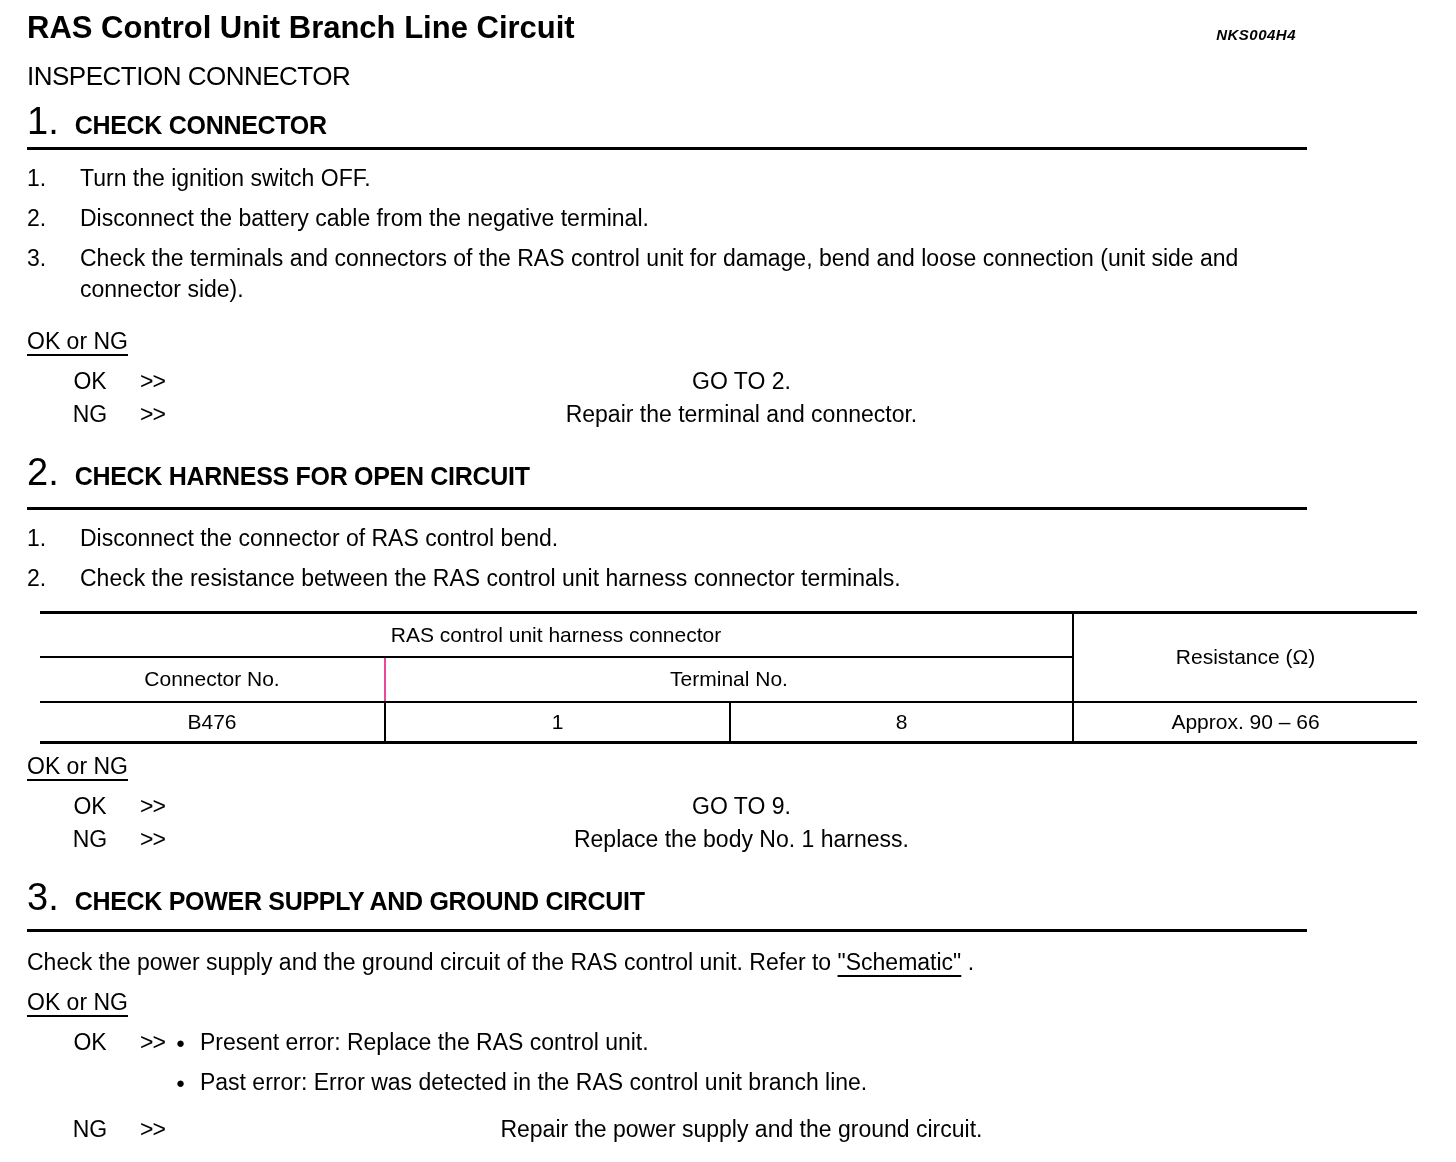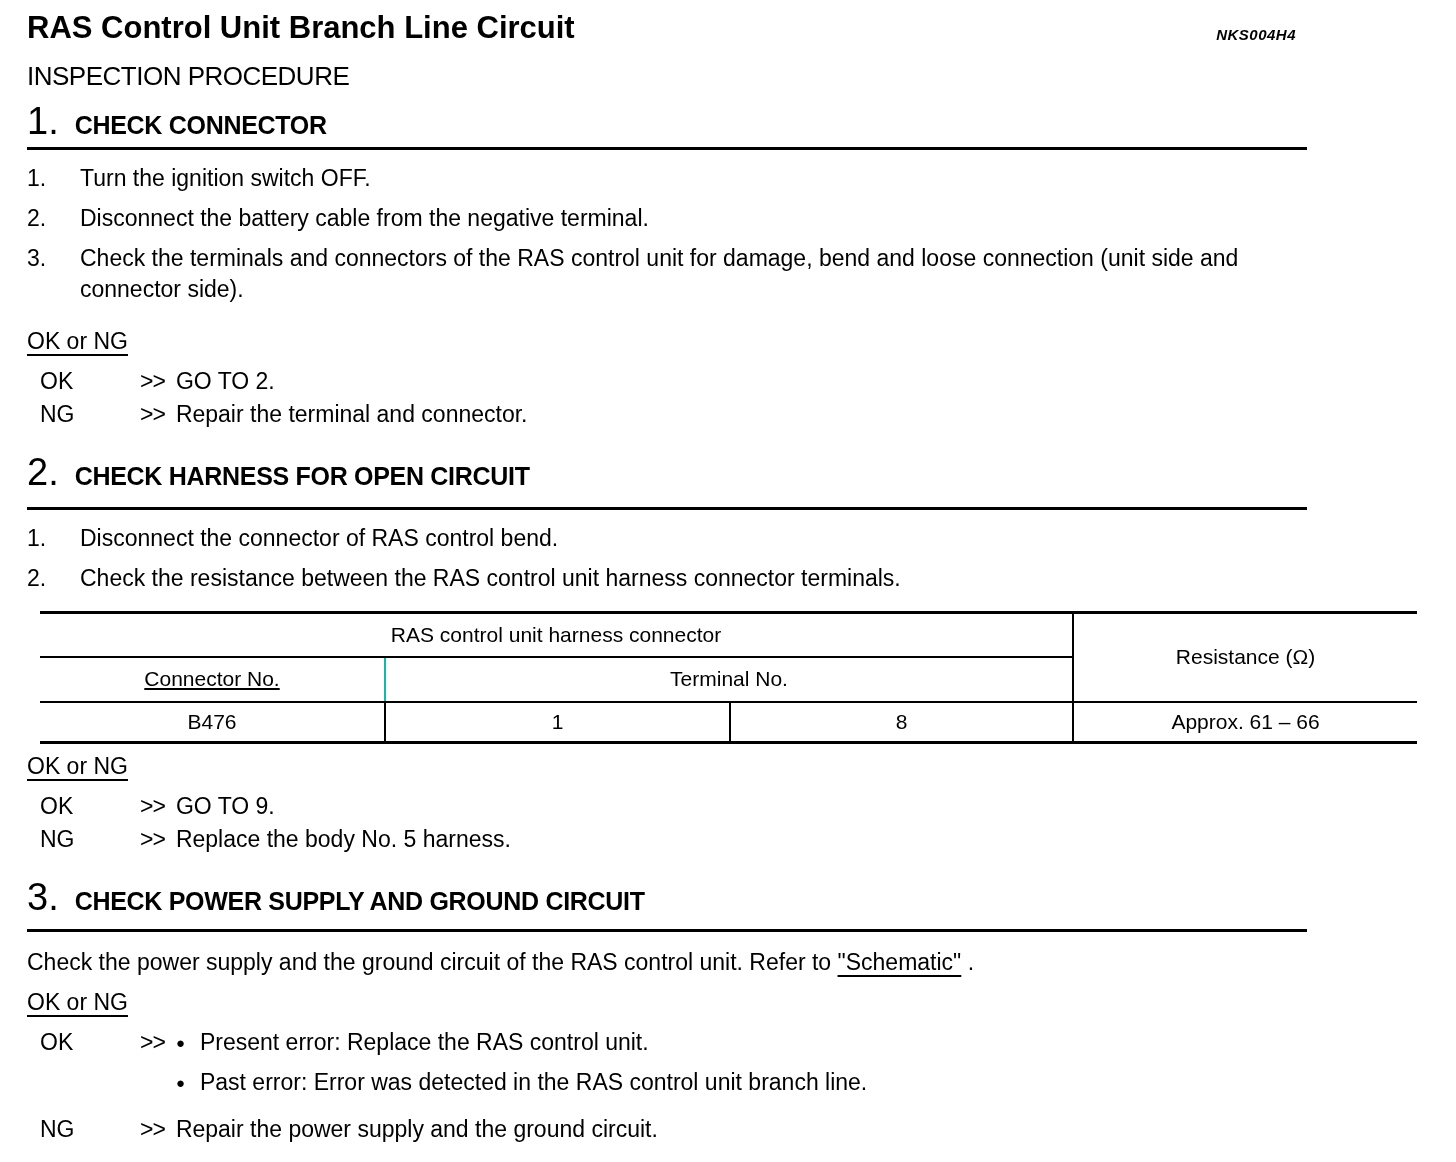--- a/index.html
+++ b/index.html
@@ -32,38 +32,38 @@
   .step { display: flex; font-size: 23px; line-height: 31px; margin-bottom: 9px; }
   .step-num { flex: none; width: 53px; }
   .step-text { flex: 1; }
 
   .okng {
     font-size: 23px; line-height: 30px; margin-top: 12px;
     text-decoration: underline; text-decoration-thickness: 2px; text-underline-offset: 5px;
     display: inline-block;
   }
   .results { margin-top: 9px; }
-  .result { display: flex; font-size: 23px; line-height: 33px; margin-left: 13px; }
+  .result { display: flex; font-size: 23px; line-height: 33px; margin-left: 13px; text-align: center; }
   .result-label { flex: none; width: 100px; }
   .result-arrow { flex: none; letter-spacing: -1px; margin-right: 11px; }
   .result-text { flex: 1; }
 
   table.spec {
     border-collapse: collapse;
     table-layout: fixed;
     width: 1377px;
     margin-left: 13px;
     margin-top: 17px;
     font-size: 21px;
     text-align: center;
   }
   table.spec td { padding: 0; vertical-align: middle; }
   td.group-h  { height: 44px; border-top: 3px solid #000; border-bottom: 2px solid #000; }
   td.res-h    { border-top: 3px solid #000; border-left: 2px solid #000; border-bottom: 2px solid #000; }
-  td.conn-h   { height: 45px; border-bottom: 2px solid #000; border-right: 2px solid #14b8a6; text-decoration: underline; }
+  td.conn-h   { height: 45px; border-bottom: 2px solid #000; border-right: 2px solid #ec4899; }
   td.term-h   { height: 45px; border-bottom: 2px solid #000; }
   td.cell     { height: 41px; border-bottom: 3px solid #000; }
   td.c-b476   { border-right: 2px solid #000; }
   td.c-t1     { border-right: 2px solid #000; }
   td.c-t8     { border-right: 2px solid #000; }
 
   .body-text { margin: 14px 0 0 0; font-size: 23px; line-height: 32px; }
   .schematic-link {
     color: #000; cursor: pointer;
     text-decoration: underline; text-decoration-thickness: 2px; text-underline-offset: 5px;
@@ -74,21 +74,21 @@
   .bullet-dot { flex: none; font-size: 15px; line-height: 33px; margin-right: 15px; }
   .r3 { margin-bottom: 7px; }
 </style>
 </head>
 <body>
 
 <div class="page">
 
   <h1 class="doc-title">RAS Control Unit Branch Line Circuit</h1>
   <span class="doc-code">NKS004H4</span>
-  <div class="doc-subtitle">INSPECTION PROCEDURE</div>
+  <div class="doc-subtitle">INSPECTION CONNECTOR</div>
 
   
   <div class="section-head sh-1">
     <span class="section-num">1.</span>
     <span class="section-title">CHECK CONNECTOR</span>
   </div>
   <hr class="rule rule-1">
 
   <div class="steps">
     <div class="step">
@@ -150,36 +150,36 @@
         <td rowspan="2" class="res-h">Resistance (Ω)</td>
       </tr>
       <tr>
         <td class="conn-h">Connector No.</td>
         <td colspan="2" class="term-h">Terminal No.</td>
       </tr>
       <tr>
         <td class="cell c-b476">B476</td>
         <td class="cell c-t1">1</td>
         <td class="cell c-t8">8</td>
-        <td class="cell">Approx. 61 – 66</td>
+        <td class="cell">Approx. 90 – 66</td>
       </tr>
     </tbody>
   </table>
 
   <div class="okng" style="margin-top:7px">OK or NG</div>
   <div class="results">
     <div class="result">
       <span class="result-label">OK</span>
       <span class="result-arrow">&gt;&gt;</span>
       <span class="result-text">GO TO 9.</span>
     </div>
     <div class="result">
       <span class="result-label">NG</span>
       <span class="result-arrow">&gt;&gt;</span>
-      <span class="result-text">Replace the body No. 5 harness.</span>
+      <span class="result-text">Replace the body No. 1 harness.</span>
     </div>
   </div>
 
   
   <div class="section-head sh-3">
     <span class="section-num">3.</span>
     <span class="section-title">CHECK POWER SUPPLY AND GROUND CIRCUIT</span>
   </div>
   <hr class="rule rule-3">
 

